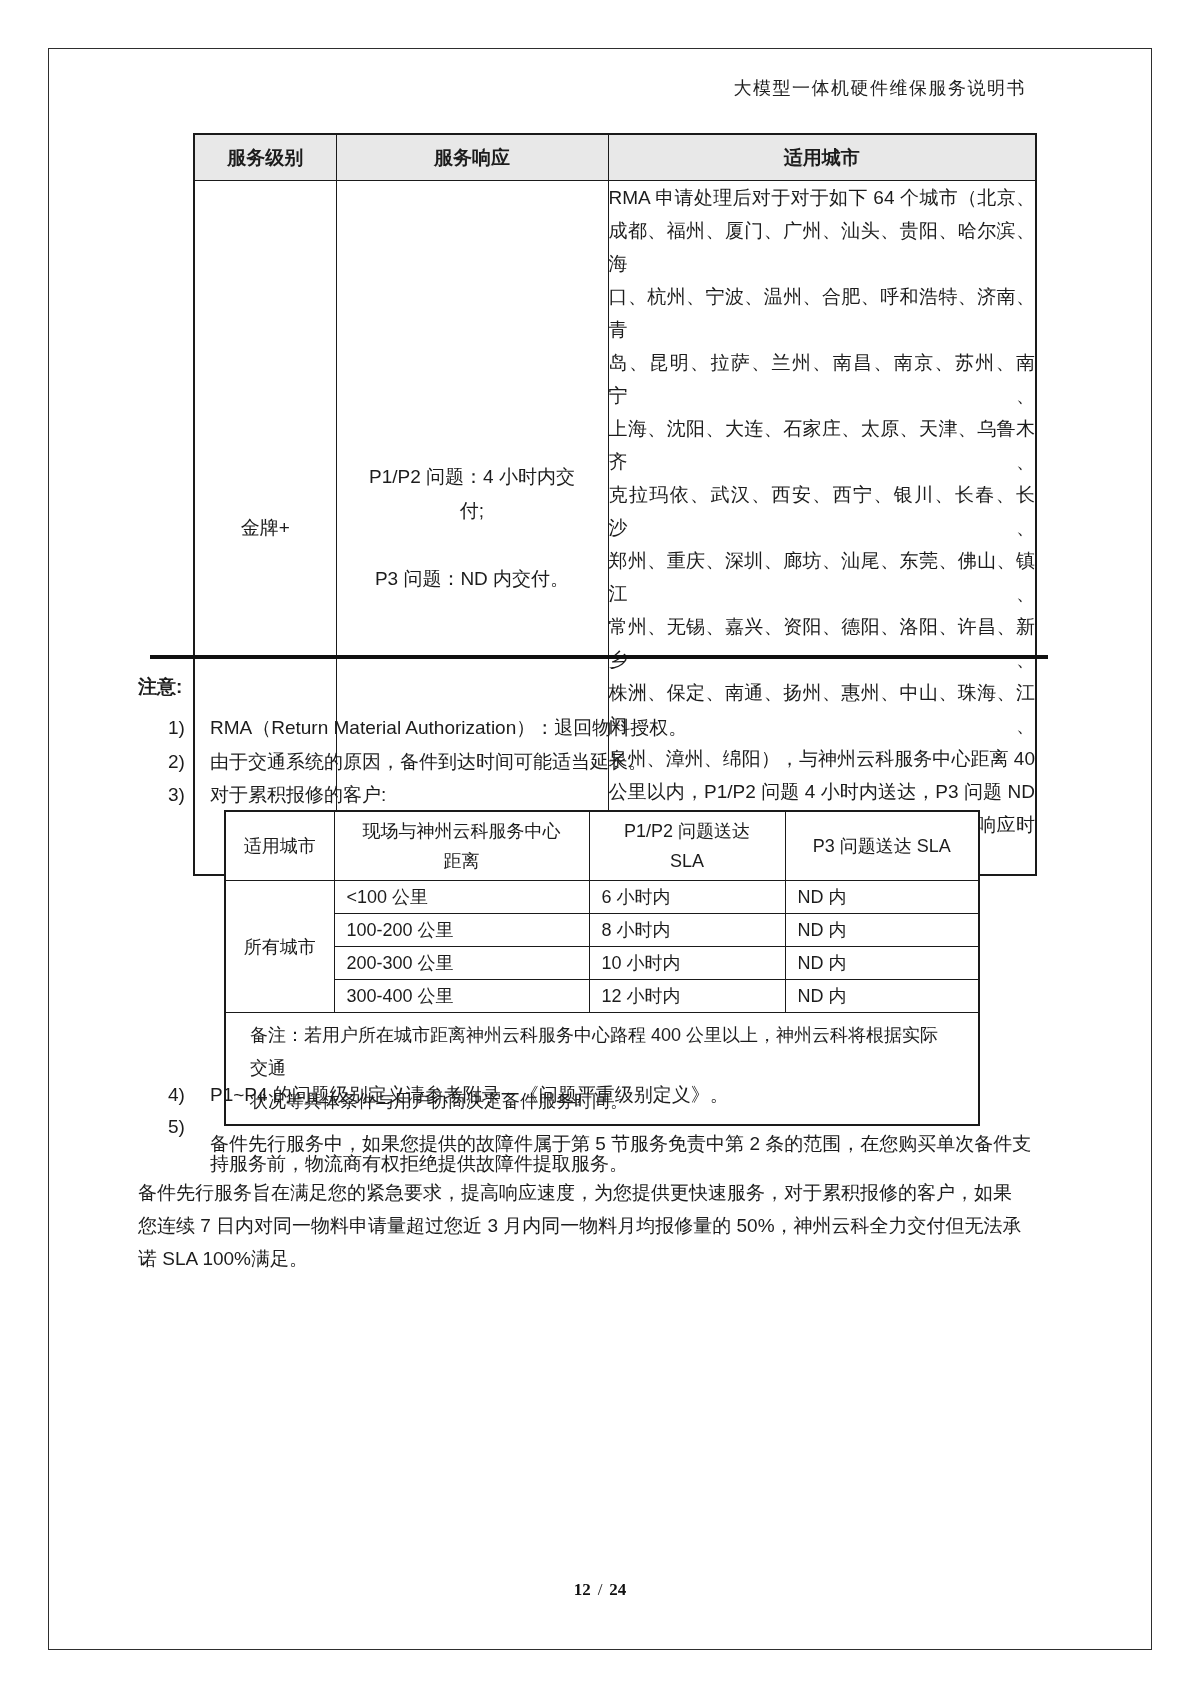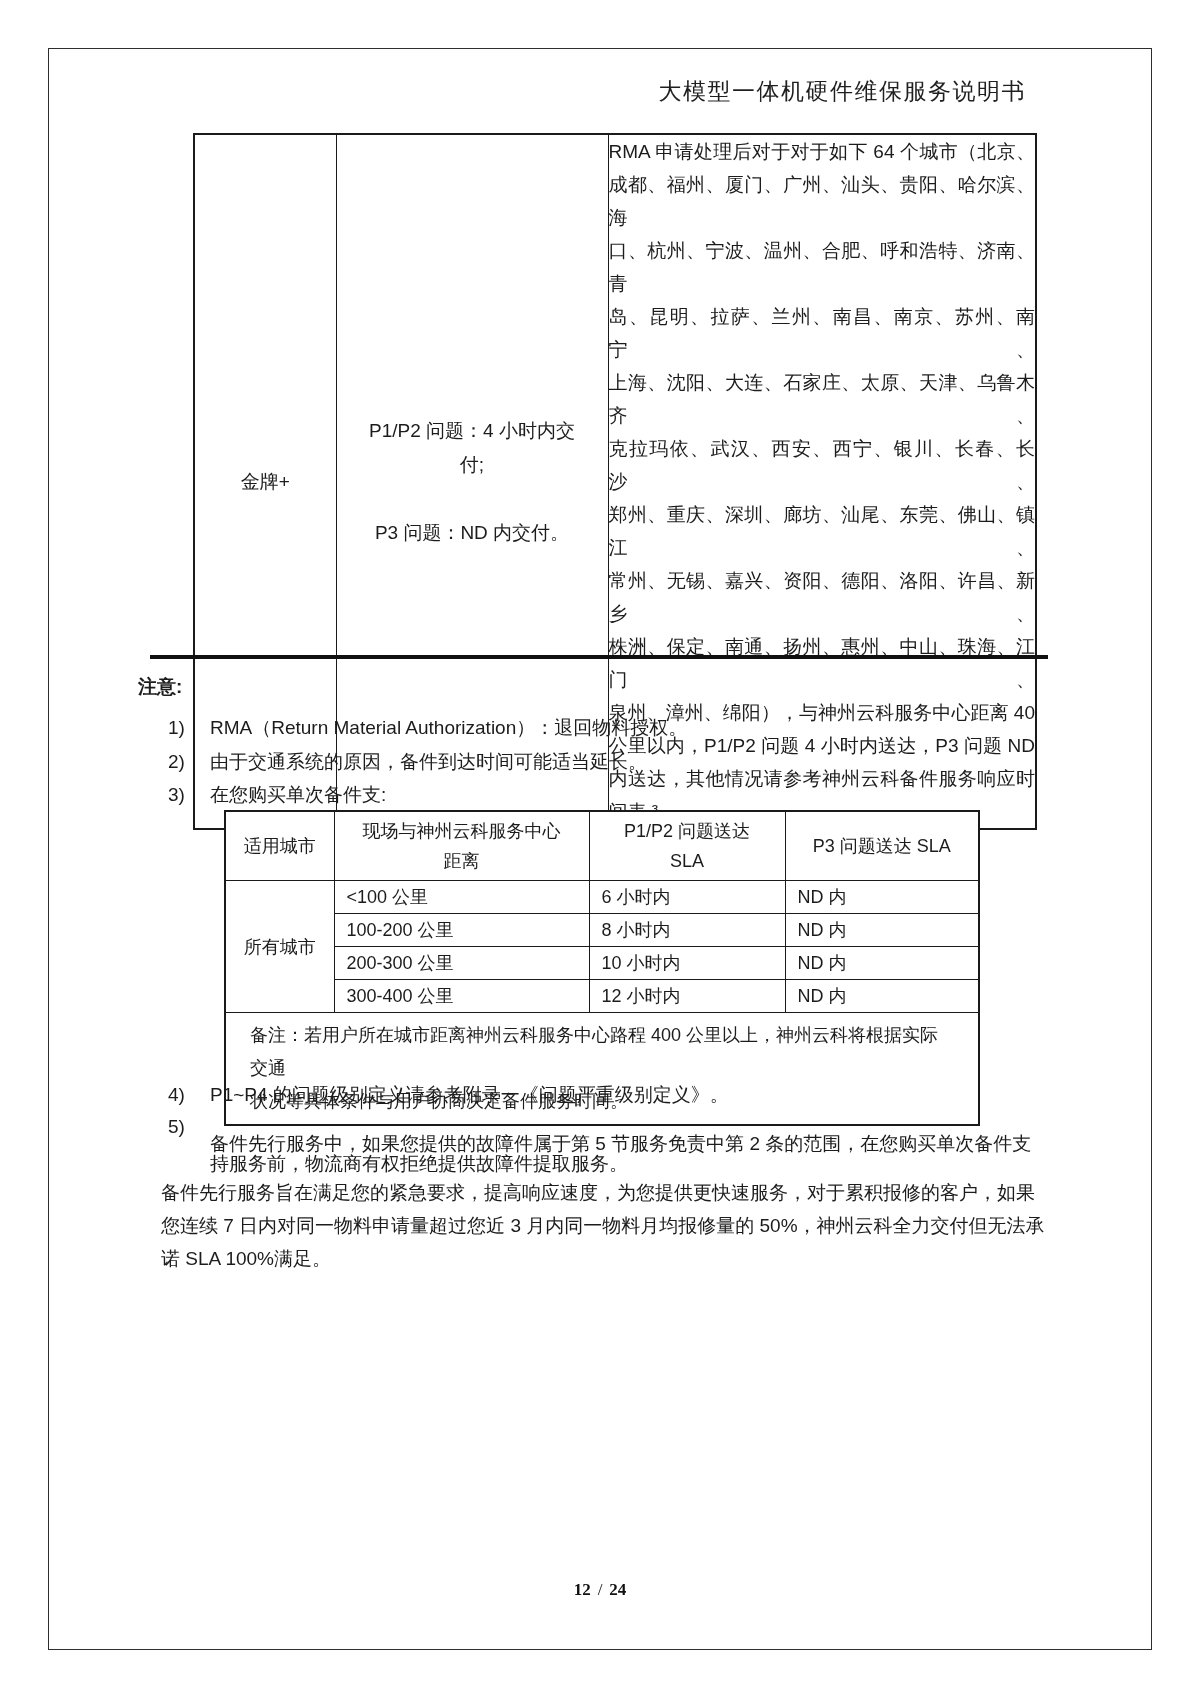--- a/index.html
+++ b/index.html
@@ -7,21 +7,21 @@
     width:1200px;height:1698px;position:relative;background:#ffffff;
     font-family:"Liberation Sans",sans-serif;color:#1c1c1c;overflow:hidden;
     -webkit-font-smoothing:antialiased;
   }
   .page-border{
     position:absolute;left:48px;top:48px;right:48px;bottom:48px;
     border:1px solid #2e2e2e;
   }
   .doc-title{
     position:absolute;top:76px;right:174px;
-    font-family:"Liberation Serif",serif;font-size:23px;color:#1f1f1f;
+    font-family:"Liberation Serif",serif;font-size:18px;color:#1f1f1f;
     letter-spacing:1.5px;
   }
   
   table{border-collapse:collapse;}
   .service-table{
     position:absolute;left:193px;top:133px;width:842px;
     border:2px solid #1a1a1a;table-layout:fixed;
   }
   .service-table th{
     border:1.5px solid #1a1a1a;background:#e8e8e8;
@@ -80,21 +80,21 @@
   .spares-table td{
     border:1.5px solid #1a1a1a;height:32px;padding:0 12px;
     vertical-align:middle;text-align:left;
   }
   .spares-table td.scope-cell{text-align:center;padding:0;}
   .spares-table td.remark-cell{
     white-space:pre-line;line-height:33px;padding:6px 24px;height:auto;
   }
   
   .closing-paragraph{
-    position:absolute;left:161px;top:1176px;width:902px;
+    position:absolute;left:138px;top:1176px;width:902px;
     font-size:19px;line-height:33px;white-space:pre-line;
     text-align:justify;
   }
   
   .page-number{
     position:absolute;left:0;top:1580px;width:1200px;text-align:center;
     font-family:"Liberation Serif",serif;font-size:17px;color:#111;
   }
   .page-number .num{font-weight:bold;}
   .page-number .sep{font-weight:normal;padding:0 7px;}
@@ -106,20 +106,25 @@
 
 <div class="doc-title">大模型一体机硬件维保服务说明书</div>
 
 <table class="service-table">
   <colgroup>
     <col style="width:142px">
       <col style="width:272px">
       <col style="width:428px">
   </colgroup>
   <tbody>
+      <tr>
+    <th>服务级别</th>
+    <th>服务响应</th>
+    <th>适用城市</th>
+  </tr>
   <tr class="service-body-row">
     <td class="level-cell">金牌+</td>
     <td class="response-cell">P1/P2 问题：4 小时内交
 付;
 
 P3 问题：ND 内交付。</td>
     <td class="cities-cell">
       <div class="city-line">RMA 申请处理后对于对于如下 64 个城市（北京、</div>
       <div class="city-line">成都、福州、厦门、广州、汕头、贵阳、哈尔滨、海</div>
       <div class="city-line">口、杭州、宁波、温州、合肥、呼和浩特、济南、青</div>
@@ -145,21 +150,21 @@
 <div class="note-item n1">
   <span class="note-num">1)</span>
   <span class="note-text">RMA（Return Material Authorization）：退回物料授权。</span>
 </div>
 <div class="note-item n2">
   <span class="note-num">2)</span>
   <span class="note-text">由于交通系统的原因，备件到达时间可能适当延长。</span>
 </div>
 <div class="note-item n3">
   <span class="note-num">3)</span>
-  <span class="note-text">在您购买单次备件支:</span>
+  <span class="note-text">对于累积报修的客户:</span>
 </div>
 
 <table class="spares-table">
   <colgroup>
     <col style="width:109px">
       <col style="width:255px">
       <col style="width:196px">
       <col style="width:194px">
   </colgroup>
   <tbody>

